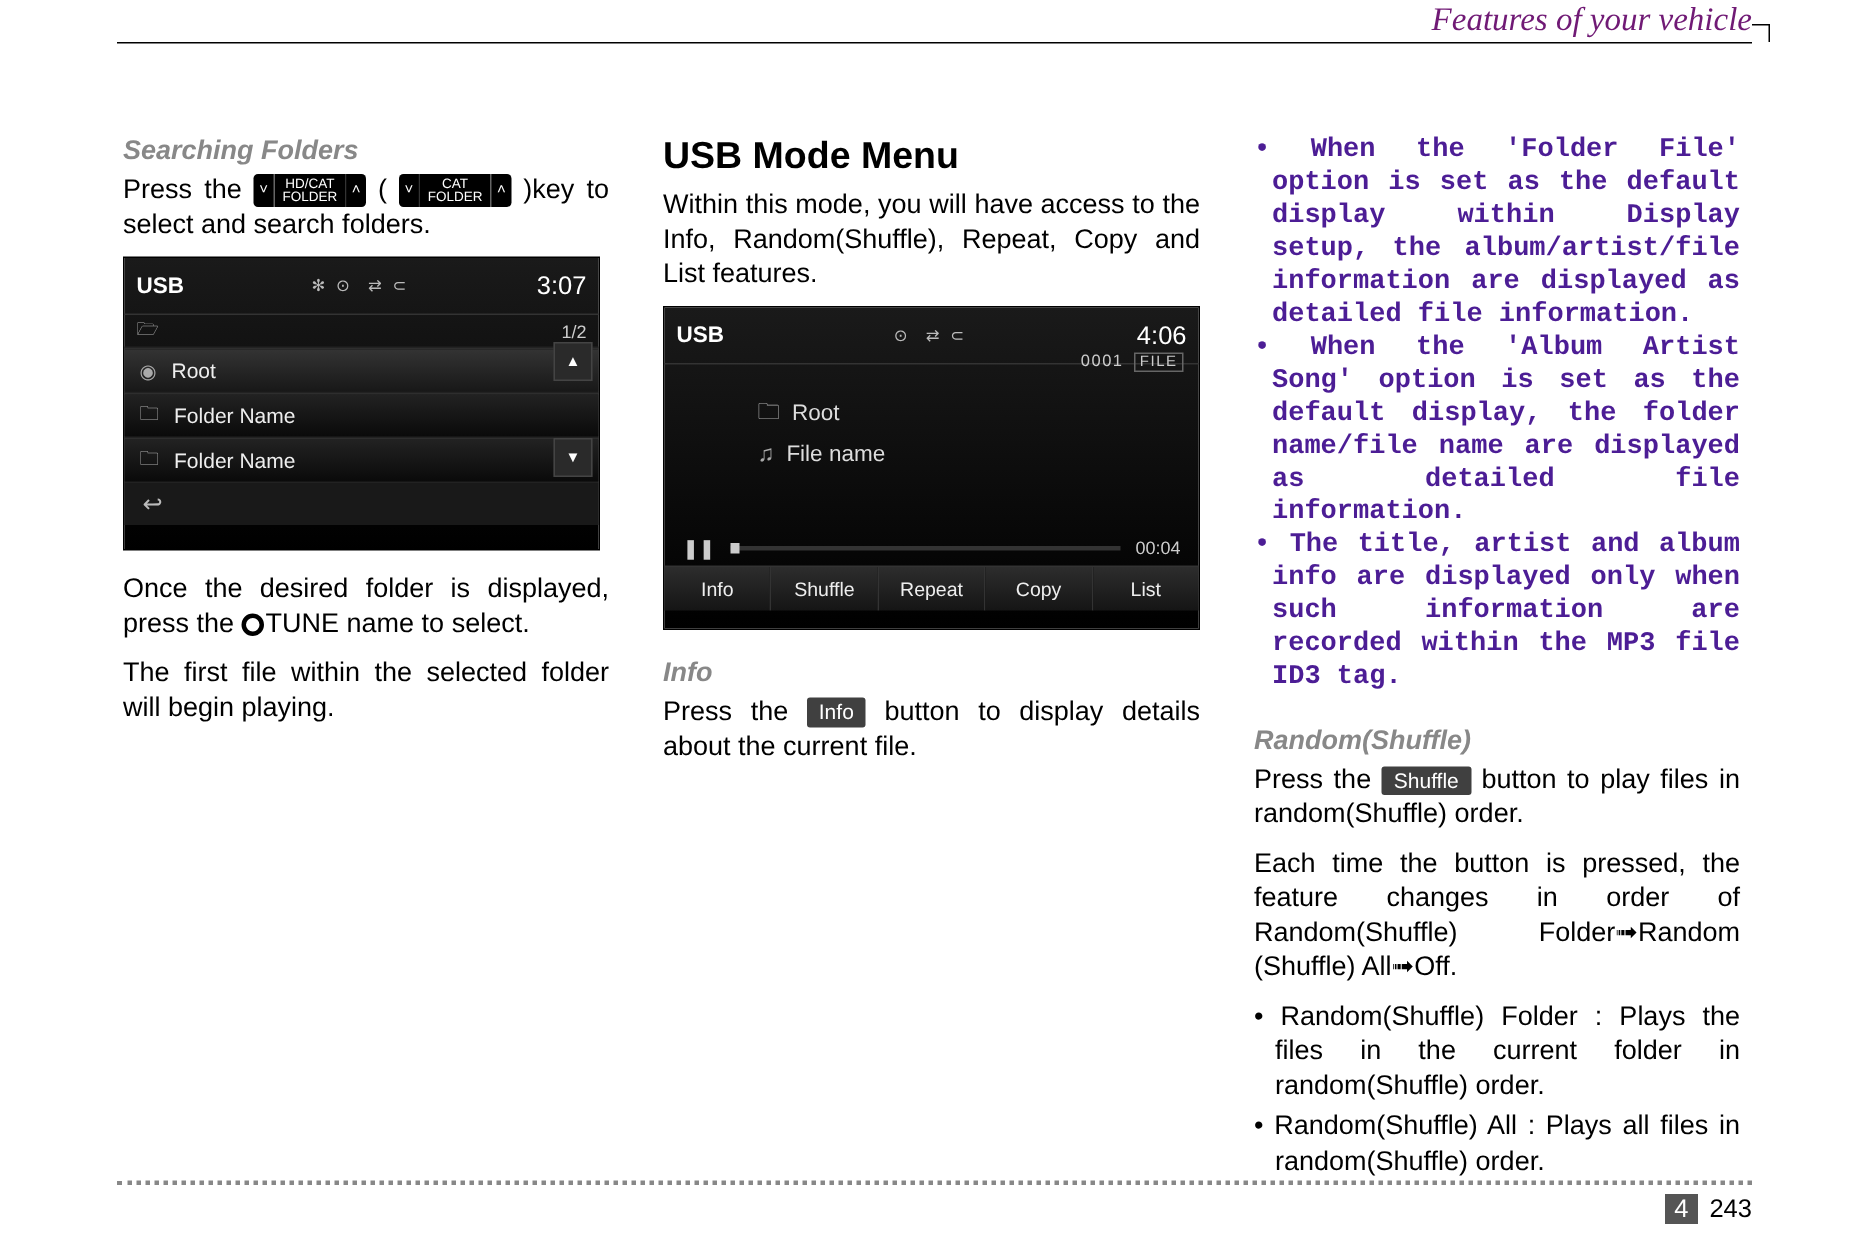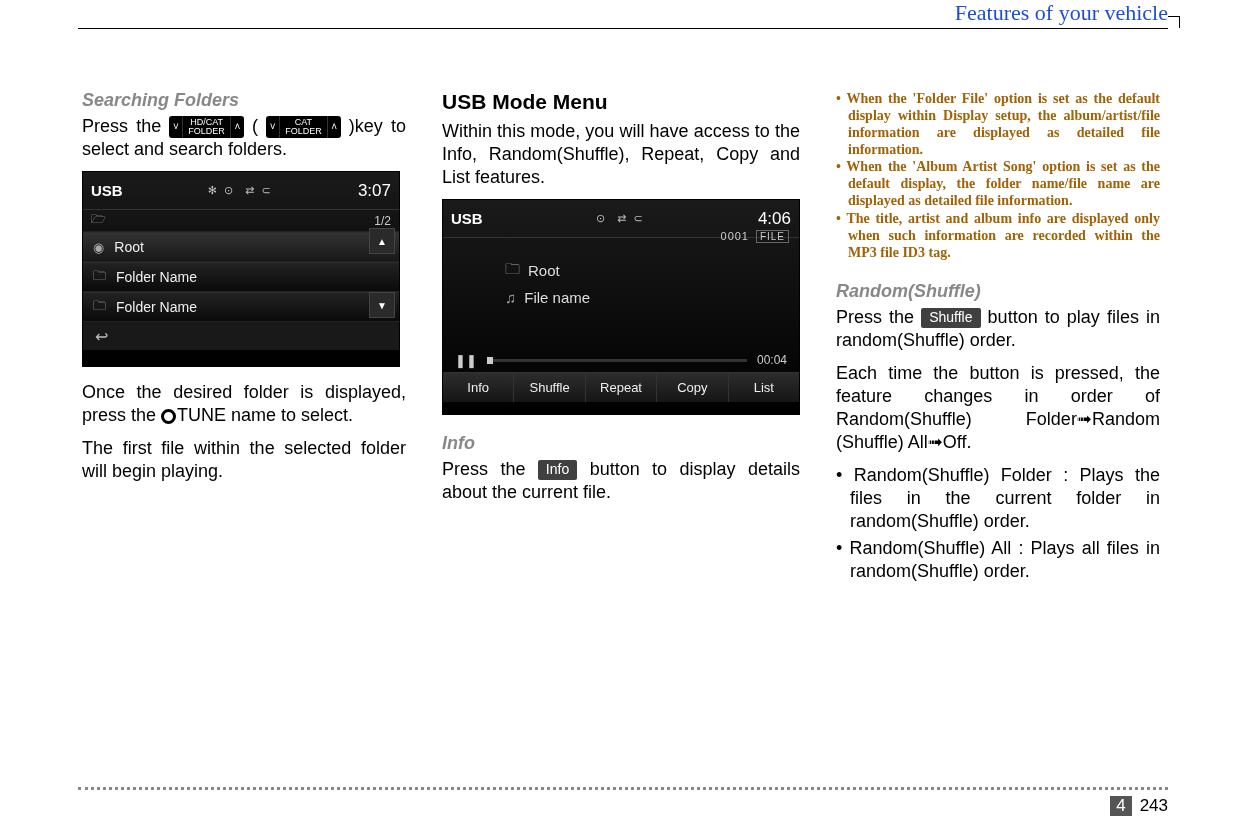--- a/index.html
+++ b/index.html
@@ -14,21 +14,22 @@
   .header-area {
     position: relative;
     height: 40px;
   }
   .header-title {
     position: absolute;
     right: 70px;
     top: 0;
     font-family: Georgia, serif;
     font-size: 22px;
-    color: #1d4ed8;
+    color: #701a75;
+    font-style: italic;
   }
   .header-rule {
     position: absolute;
     top: 28px;
     left: 78px;
     right: 70px;
     border-top: 1px solid #000;
   }
   .header-hook {
     position: absolute;
@@ -50,40 +51,40 @@
   .subhead-italic {
     font-family: Arial, Helvetica, sans-serif;
     font-style: italic;
     font-weight: bold;
     color: #888;
     font-size: 18px;
     margin-bottom: 4px;
   }
   .heading-bold {
     font-weight: bold;
-    font-size: 21px;
+    font-size: 25px;
     margin-bottom: 6px;
   }
   .body-text {
     font-size: 18px;
     line-height: 1.28;
     text-align: justify;
     margin-bottom: 10px;
   }
   .notice-heading {
     font-family: Georgia, serif;
     font-weight: bold;
     font-size: 19px;
     margin-bottom: 4px;
   }
   .bullet-serif {
-    font-family: Liberation Serif, serif;
+    font-family: Liberation Mono, monospace;
     font-weight: bold;
-    color: #a16207;
-    font-size: 14px;
+    color: #4c1d95;
+    font-size: 18px;
     line-height: 1.22;
     text-align: justify;
     padding-left: 12px;
     text-indent: -12px;
     margin-bottom: 0;
   }
   .bullet-sans {
     font-size: 18px;
     line-height: 1.28;
     text-align: justify;

